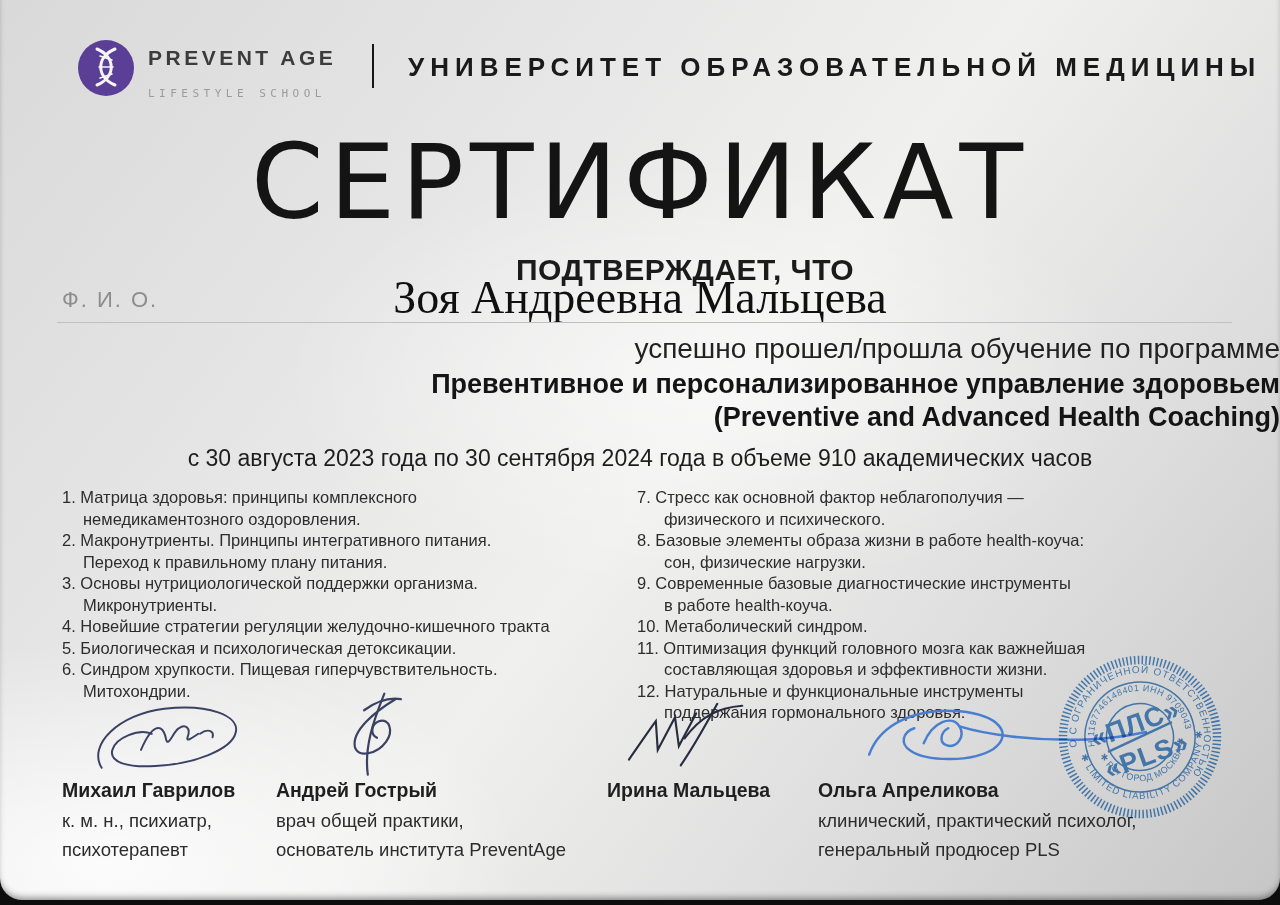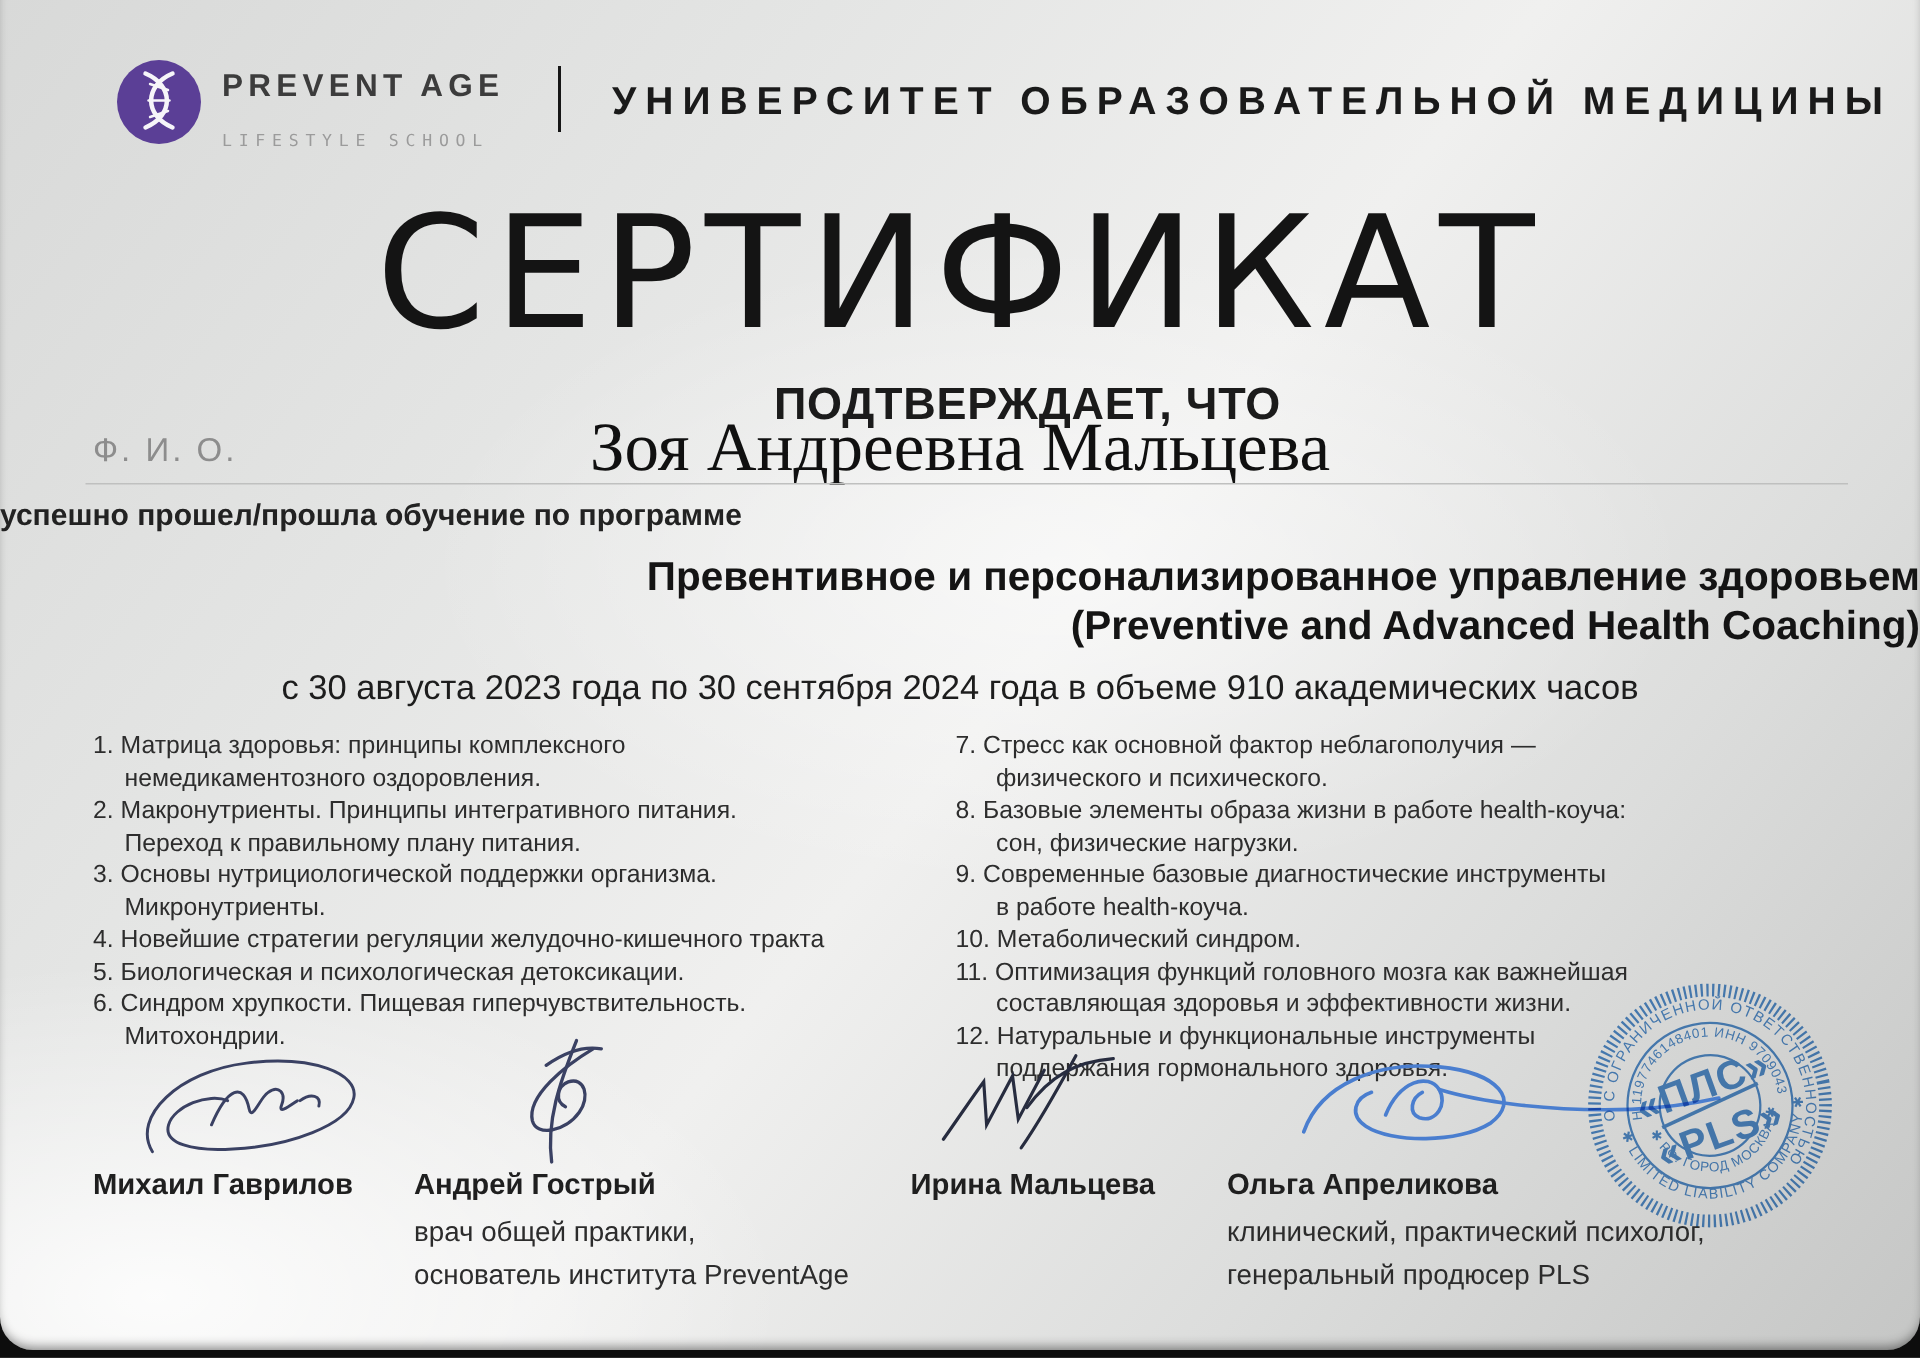--- a/index.html
+++ b/index.html
@@ -22,21 +22,21 @@
     letter-spacing:6px;color:#1a1a1a;white-space:nowrap;}
   
   .cert-title{left:0;right:0;top:128px;text-align:center;font-family:"DejaVu Sans",sans-serif;
     font-size:104px;font-weight:500;letter-spacing:6px;color:#141414;line-height:1.05;}
   .confirm-line{left:0;right:0;top:253px;text-align:center;font-size:30px;font-weight:700;
     color:#1b1b1b;letter-spacing:.5px;transform:translateX(45px);}
   .fio-label{left:62px;top:287px;font-size:22px;letter-spacing:2px;color:#8d8d8d;font-weight:400;}
   .recipient{left:0;right:0;top:272px;text-align:center;font-family:"Liberation Serif",serif;
     font-size:46px;color:#101010;line-height:52px;}
   .name-rule{left:57px;right:48px;top:322px;height:1px;background:#bfc0bf;}
-  .completion-line{left:0;right:0;top:333px;text-align:left;font-size:20px;color:#222;font-weight:bold;}
+  .completion-line{left:0;right:0;top:333px;text-align:right;font-size:28px;color:#222;}
   .program{left:0;right:0;top:368px;text-align:right;font-size:27px;font-weight:700;
     color:#141414;line-height:33px;}
   .period-line{left:0;right:0;top:445px;text-align:center;font-size:23px;color:#1d1d1d;}
   
   .curriculum-col{top:487px;font-size:16.5px;line-height:21.5px;color:#2d2d2d;}
   .col-left{left:62px;width:572px;}
   .col-right{left:637px;width:588px;}
   .cont{margin-left:21px;}
   .col-right .cont{margin-left:27px;}
   
@@ -162,20 +162,24 @@
   <svg class="abs sig ink-blue" style="left:855px;top:700px" width="305" height="80" viewBox="0 0 310 85">
     <g stroke="currentColor" stroke-width="2.6" fill="none" stroke-linecap="round">
       <path d="M8,58 C20,24 60,8 104,12 C146,16 162,36 140,52 C118,66 70,66 52,54 C40,46 44,34 56,30"></path>
       <path d="M66,46 C76,22 96,16 104,28 C110,38 102,52 90,48 C82,45 84,34 92,30"></path>
       <path d="M104,28 C130,36 180,44 240,42 C262,41 284,38 302,34"></path>
     </g>
   </svg>
 
   <div class="abs signer" style="left:62px">
     <div class="signer-name">Михаил Гаврилов</div>
+    <div class="signer-roles">
+      <div class="signer-role">к. м. н., психиатр,</div>
+      <div class="signer-role">психотерапевт</div>
+    </div>
   </div>
   <div class="abs signer" style="left:276px">
     <div class="signer-name">Андрей Гострый</div>
     <div class="signer-roles">
       <div class="signer-role">врач общей практики,</div>
       <div class="signer-role">основатель института  PreventAge</div>
     </div>
   </div>
   <div class="abs signer" style="left:607px">
     <div class="signer-name">Ирина Мальцева</div>

